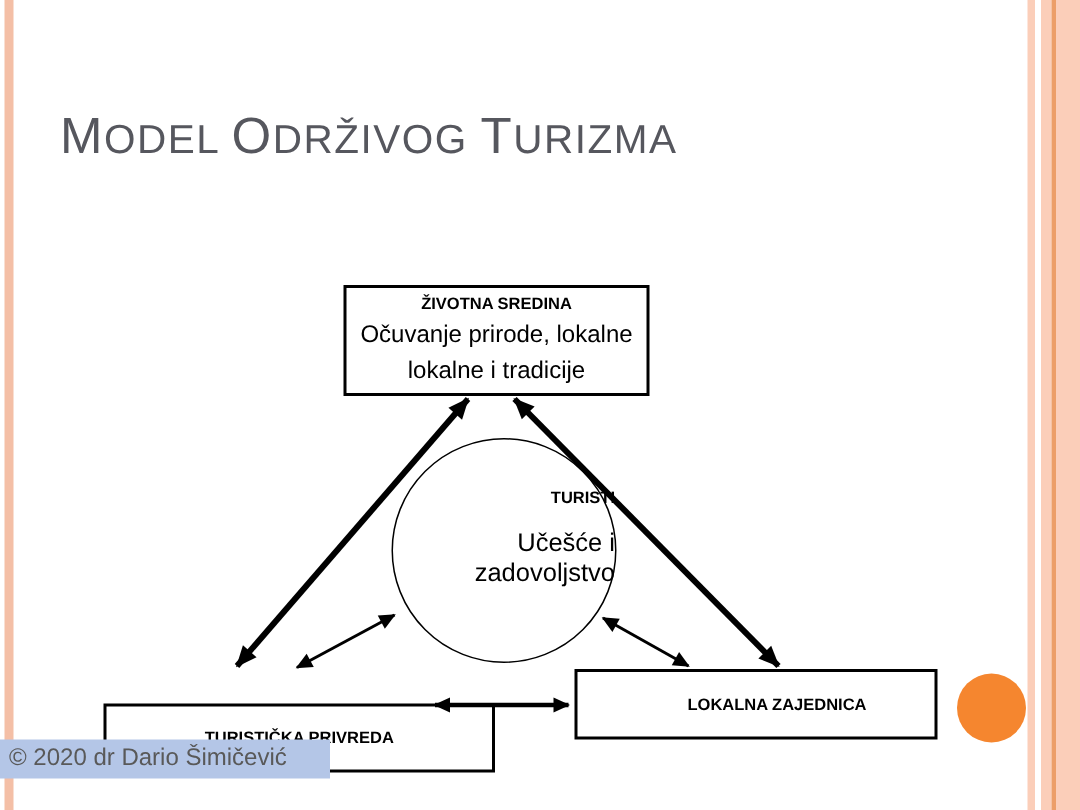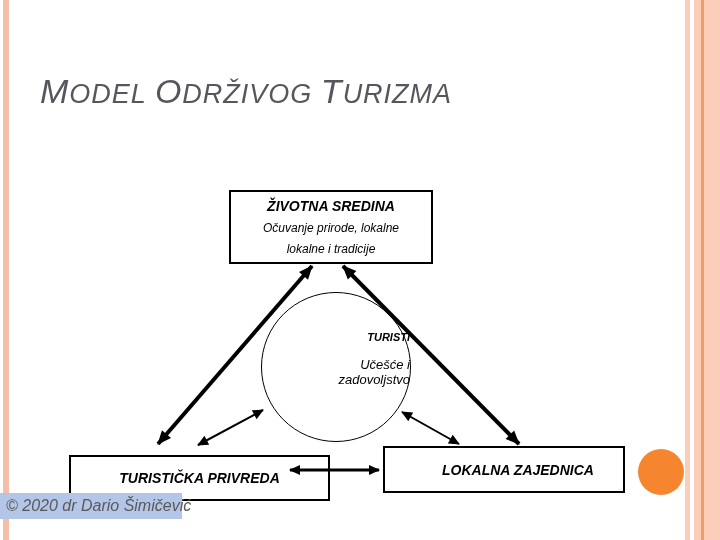--- a/index.html
+++ b/index.html
@@ -1,62 +1,62 @@
 <!DOCTYPE html>
 <html style="--title-text: #56575e; --box-border: #000000; --side-stripe: #f4bfa6; --side-stripe-light: #fbceb9; --side-stripe-dark: #ec9e68; --orange-dot: #f5862f; --footer-highlight: #b4c6e7; --footer-text-color: #595959;"><head>
 <meta charset="utf-8">
 <style>
   html,body{margin:0;padding:0;background:#e8e8e8;}
   .slide{
     position:relative;width:720px;height:540px;background:#ffffff;overflow:hidden;
-    font-family:"Liberation Sans",sans-serif;color:#000;font-style:italic;
+    font-family:"Liberation Sans",sans-serif;color:#000;
   }
   
   .stripe{position:absolute;top:0;height:540px;}
   .stripe-left{left:3px;width:6px;background:var(--side-stripe,#f4bfa6);}
   .stripe-r1{left:685px;width:5px;background:var(--side-stripe-light,#fbceb9);}
   .stripe-r2{left:694px;width:7px;background:var(--side-stripe-light,#fbceb9);}
   .stripe-r3{left:701px;width:3px;background:var(--side-stripe-dark,#ec9e68);}
   .stripe-r4{left:704px;width:16px;background:var(--side-stripe-light,#fbceb9);}
   
   .title{
     position:absolute;left:40px;top:72px;font-size:27px;letter-spacing:1px;
     color:var(--title-text,#56575e);white-space:nowrap;
   }
   .title .cap{font-size:34px;}
   
   .dbox{
     position:absolute;box-sizing:border-box;border:2px solid var(--box-border,#000);
     background:#fff;display:flex;flex-direction:column;justify-content:space-around;
     align-items:center;text-align:center;padding:2px 4px;
   }
-  .dbox .hd{font-weight:bold;font-size:14px;}
-  .dbox .bd{font-size:12px;}
+  .dbox .hd{font-weight:bold;font-size:11px;}
+  .dbox .bd{font-size:16px;}
   .env-box{left:229px;top:190px;width:204px;height:74px;}
-  .ind-box{left:69px;top:455px;width:261px;height:46px;}
+  .ind-box{left:69px;top:469px;width:261px;height:46px;}
   .com-box{left:383px;top:446px;width:242px;height:47px;padding-left:32px;}
   
   .tcircle{
     position:absolute;left:261px;top:292px;width:150px;height:150px;box-sizing:border-box;
     border:1px solid var(--box-border,#000);border-radius:50%;background:#fff;
     display:flex;flex-direction:column;justify-content:center;align-items:center;text-align:right;
   }
   .tcircle .inner{transform:translateY(-8px);}
   .tcircle .hd{font-weight:bold;font-size:11px;margin-bottom:14px;}
-  .tcircle .bd{font-size:13px;padding-left:28px;}
+  .tcircle .bd{font-size:17px;padding-left:28px;}
   
   svg.arrows{position:absolute;left:0;top:0;width:720px;height:540px;pointer-events:none;}
   svg.arrows line{stroke:#000;}
   svg.arrows .thick{stroke-width:4;}
   svg.arrows .mid{stroke-width:3;}
   svg.arrows .thin{stroke-width:2;}
   svg.arrows marker path{fill:#000;}
   
   .footer{
-    position:absolute;left:0;top:493px;width:182px;height:26px;
+    position:absolute;left:0;top:493px;width:220px;height:26px;
     background:var(--footer-highlight,#b4c6e7);
     color:var(--footer-text-color,#595959);
     font-size:16px;line-height:26px;padding-left:6px;box-sizing:border-box;white-space:nowrap;
   }
   
   .orange-dot{
     position:absolute;left:638px;top:449px;width:46px;height:46px;border-radius:50%;
     background:var(--orange-dot,#f5862f);
   }
 </style>

